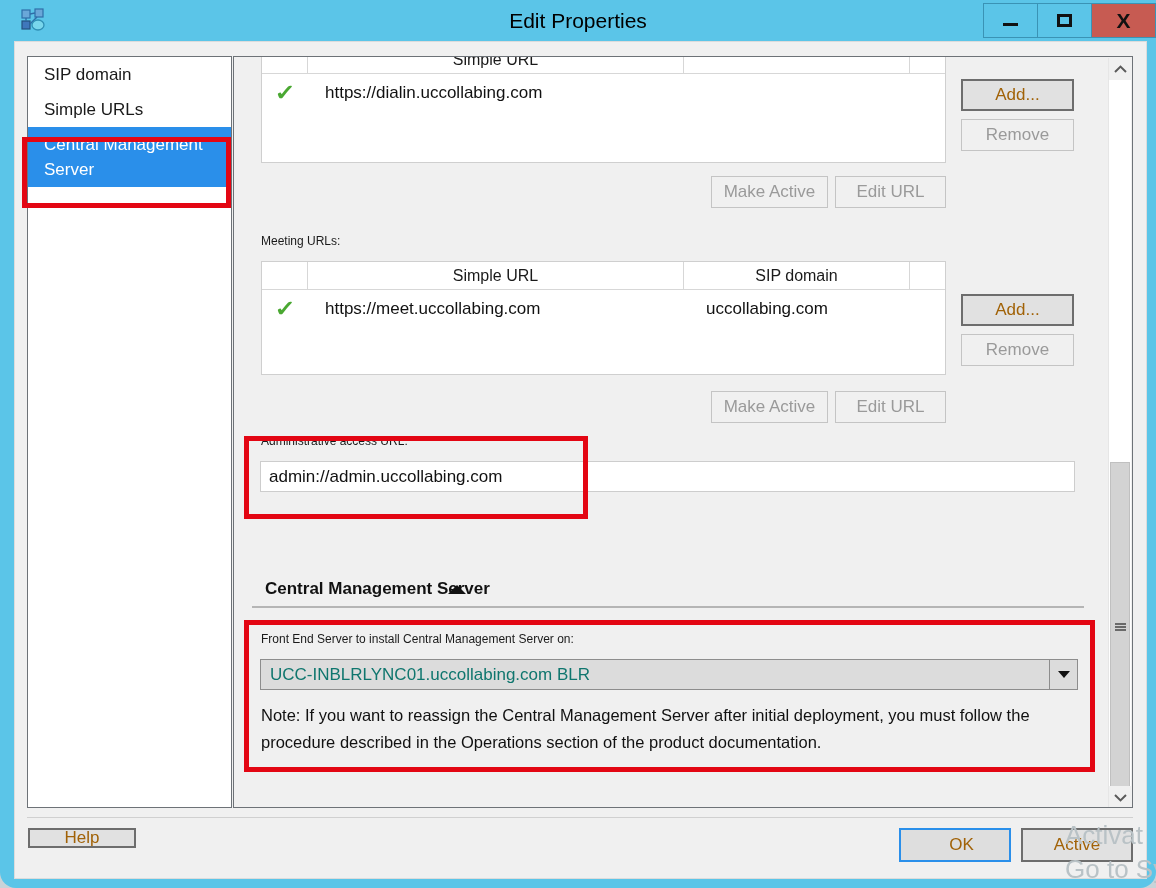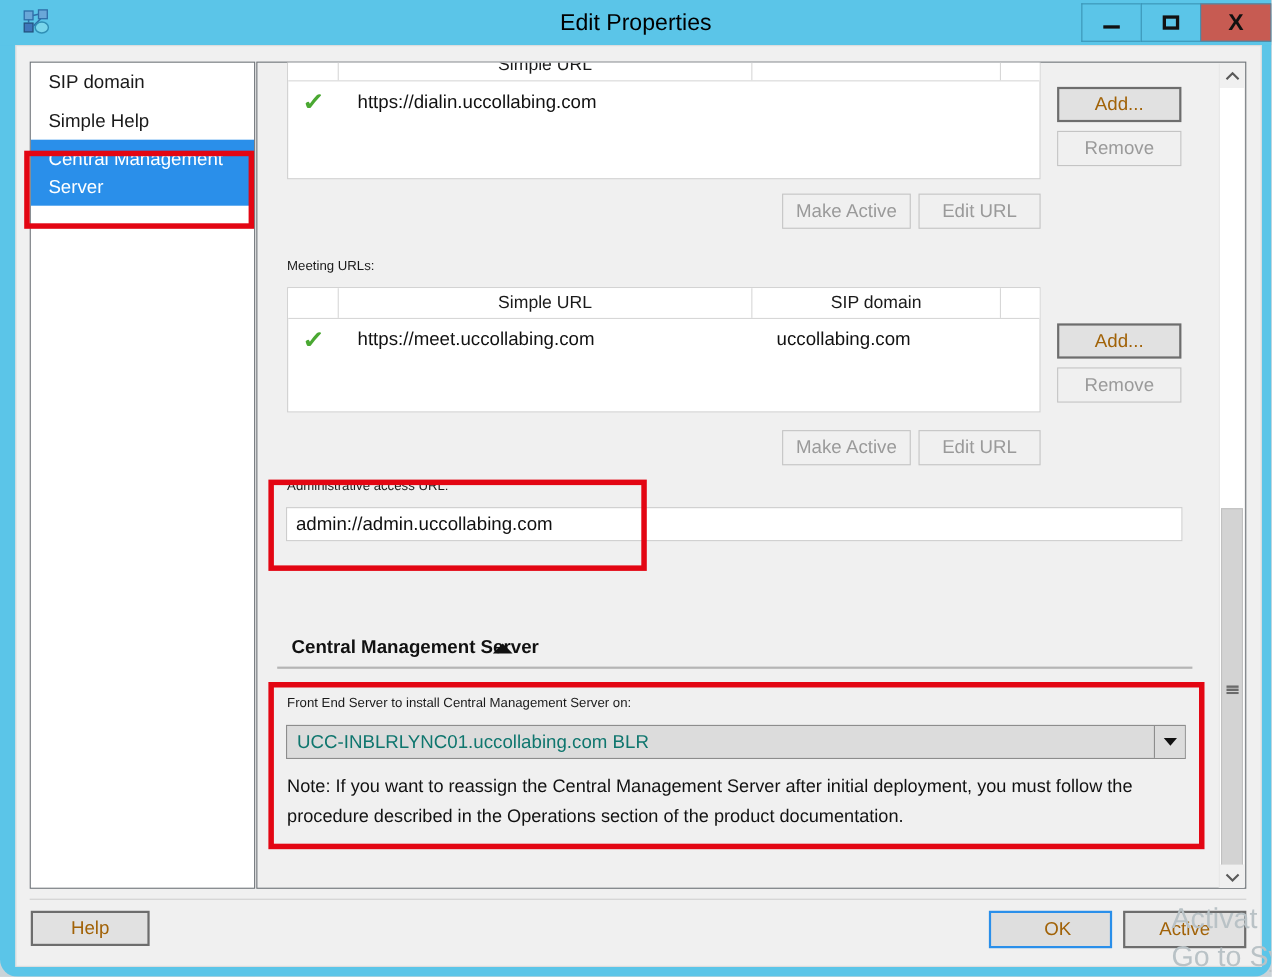--- a/index.html
+++ b/index.html
@@ -391,21 +391,21 @@
       </div>
     </div>
 
     <div class="client">
 
       <div class="navlist">
         <div class="nav-item">
           <span>SIP domain</span>
         </div>
         <div class="nav-item">
-          <span>Simple Help</span>
+          <span>Simple URLs</span>
         </div>
         <div class="nav-item selected">
           <span>Central Management Server</span>
         </div>
       </div>
 
       <div class="pane">
         <div class="pane-inner">
 
           <div class="grid" style="left:27px; top:-12px; width:685px; height:118px;">
@@ -504,21 +504,21 @@
           <div class="sb-arrow down">
             <svg width="13" height="9" viewBox="0 0 13 9">
               <polyline points="1,2 6.5,7.4 12,2" fill="none" stroke="#5a5a5a" stroke-width="2"></polyline>
             </svg>
           </div>
         </div>
       </div>
 
       <div class="footer-sep"></div>
 
-      <div class="btn strong" style="left:13px; top:786px; width:108px; height:32px;">
+      <div class="btn strong" style="left:13px; top:786px; width:108px; height:20px;">
         <span>Help</span>
       </div>
       <div class="btn focus" style="left:884px; top:786px; width:112px; height:34px;padding-left:13px;">
         <span>OK</span>
       </div>
       <div class="btn strong" style="left:1006px; top:786px; width:112px; height:34px;">
         <span>Active</span>
       </div>
     </div>
 

